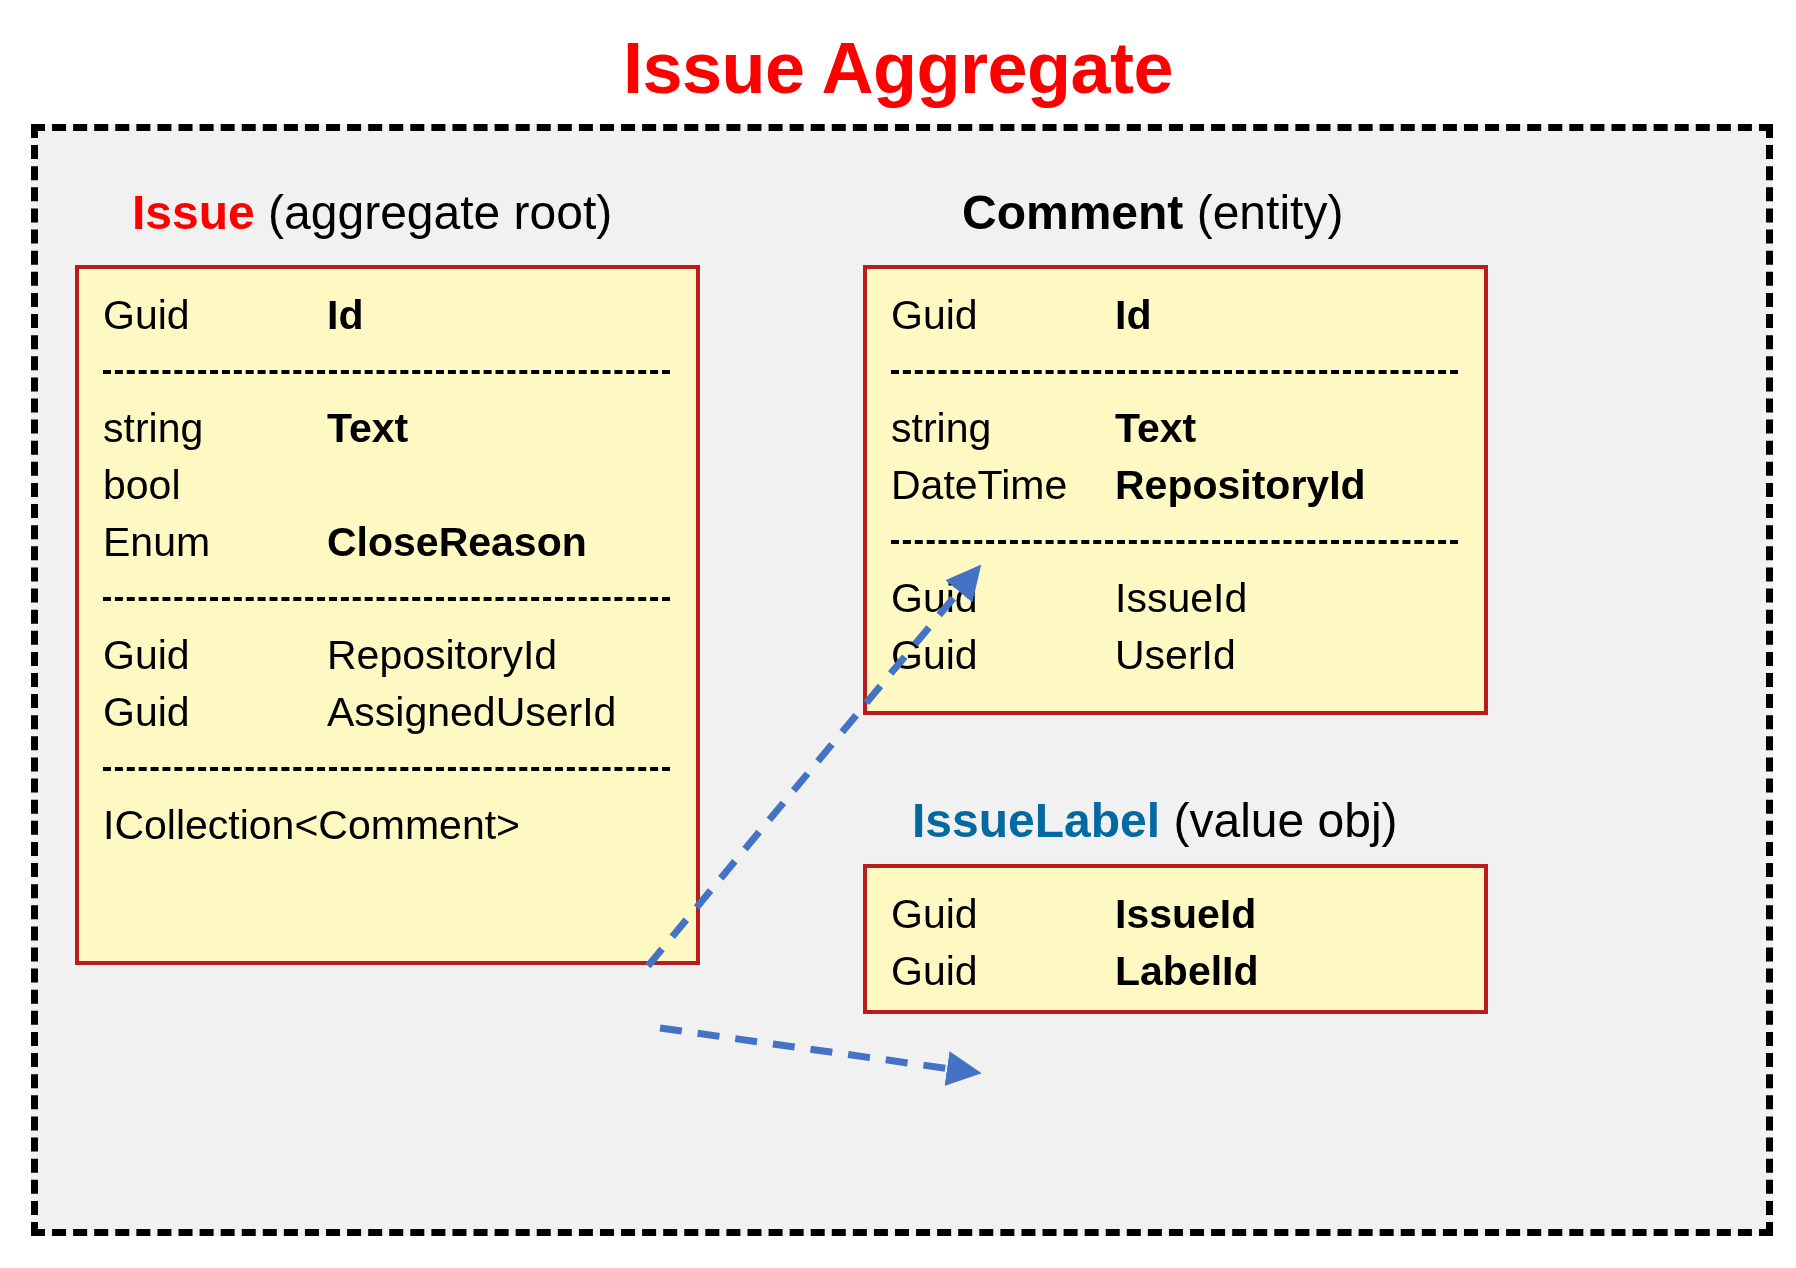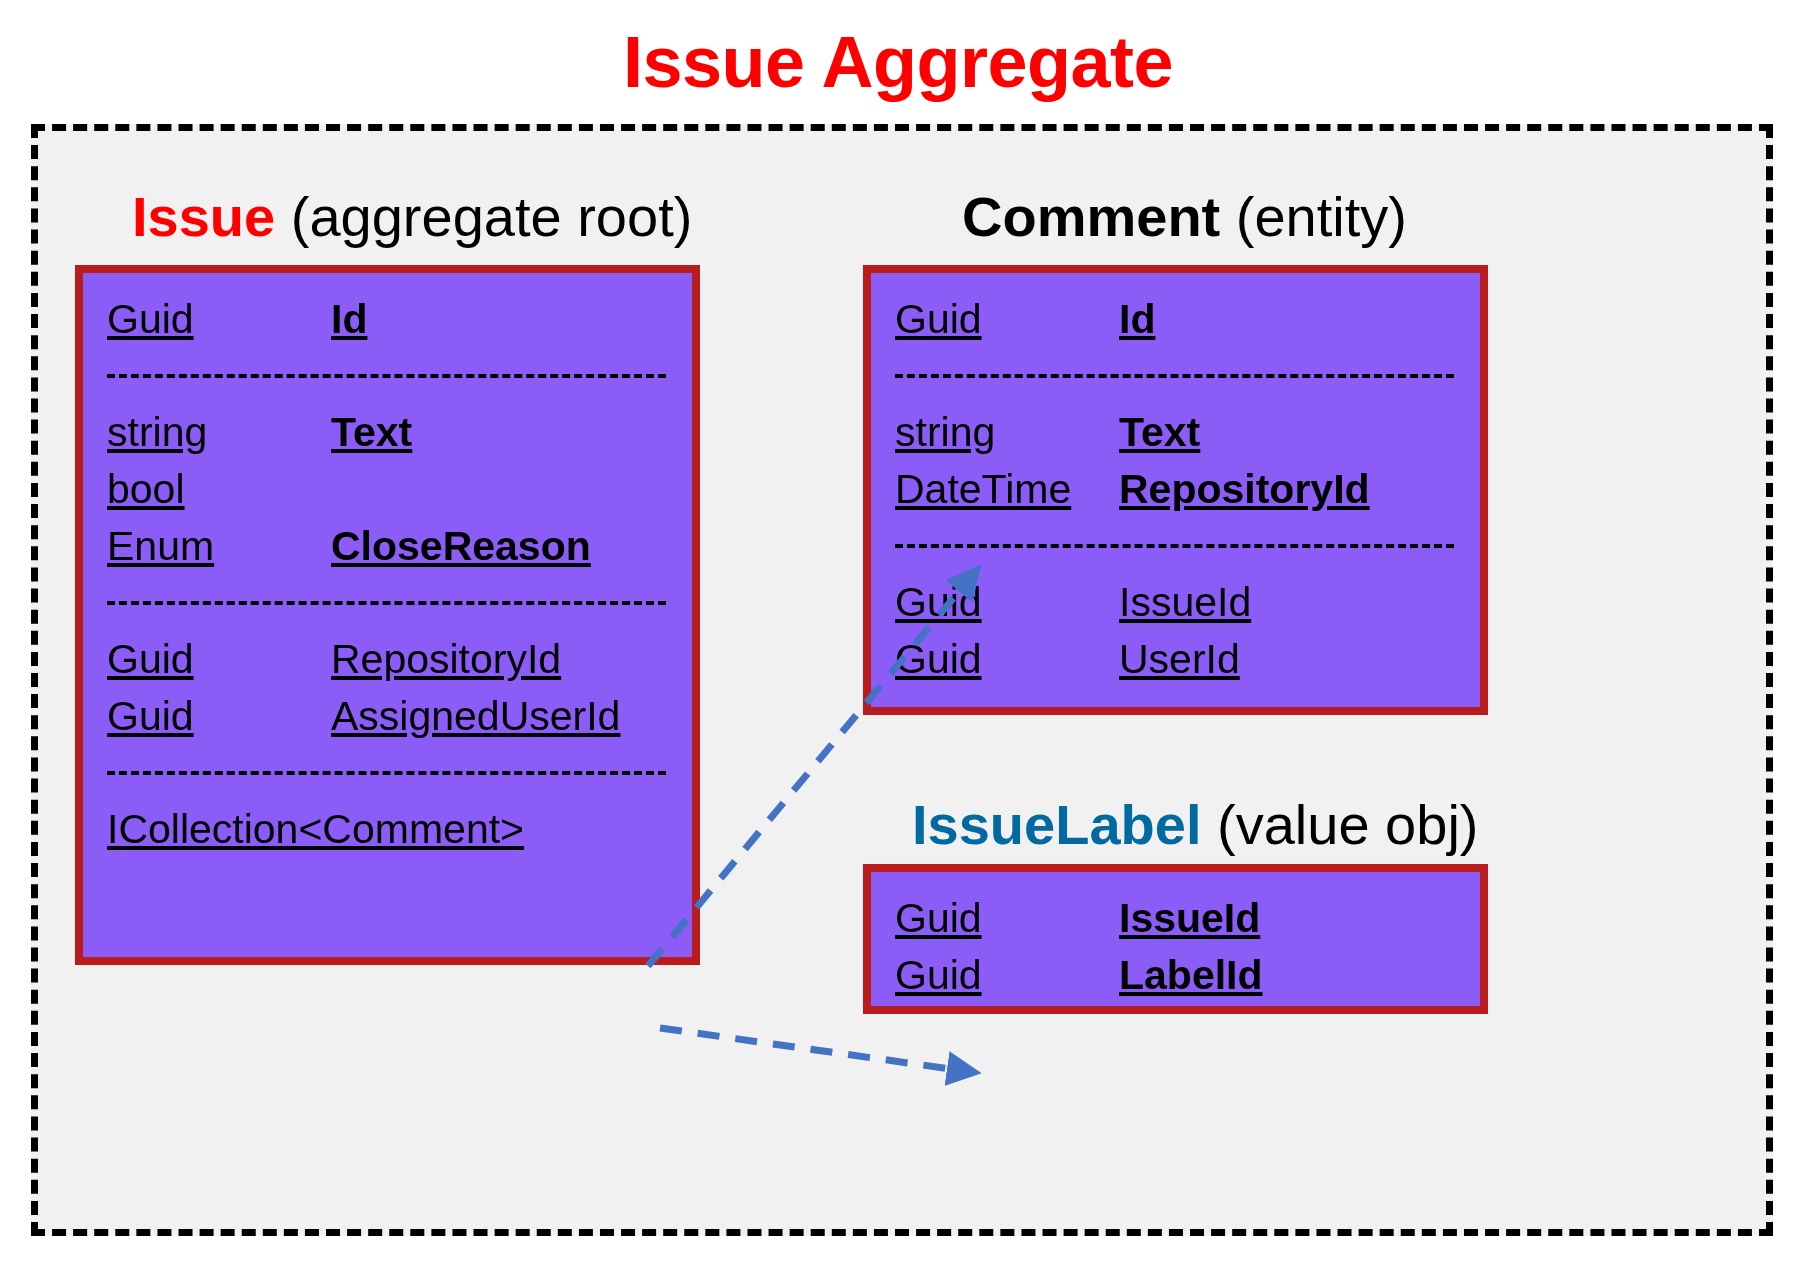--- a/index.html
+++ b/index.html
@@ -16,21 +16,21 @@
     width: 1796px;
     height: 1268px;
     background: #ffffff;
     overflow: hidden;
   }
 
   
   #diagram-title {
     position: absolute;
     left: 0;
-    top: 26px;
+    top: 32px;
     width: 1796px;
     text-align: center;
     font-size: 72px;
     font-weight: bold;
     color: #FF0000;
     letter-spacing: -0.5px;
     line-height: 1.0;
   }
 
   
@@ -41,45 +41,44 @@
     width: 1742px;
     height: 1112px;
     background: #F1F1F1;
     border: 7px dashed #000000;
     box-sizing: border-box;
   }
 
   
   .entity-heading {
     position: absolute;
-    font-size: 56px;
+    font-size: 48px;
     line-height: 1.0;
     white-space: nowrap;
     color: #000000;
   }
   .entity-heading .ename {
     font-weight: bold;
   }
   .entity-heading .esub {
     font-weight: normal;
   }
   #issue-heading     { left: 132px; top: 189px; }
   #issue-heading .ename { color: #FF0000; }
   #comment-heading   { left: 962px; top: 189px; }
   #comment-heading .ename { color: #000000; }
   #issuelabel-heading{ left: 912px; top: 797px; }
   #issuelabel-heading .ename { color: #0369a1; }
 
   
   .class-box {
     position: absolute;
-    background: #8b5cf6;
-    border: 8px solid #b91c1c;
+    background: #fef9c3;
+    border: 4px solid #b91c1c;
     box-sizing: border-box;
-    text-decoration: underline;
   }
   #issue-box      { left: 75px;  top: 265px;  width: 625px;  height: 700px; }
   #comment-box    { left: 863px; top: 265px;  width: 625px;  height: 450px; }
   #issuelabel-box { left: 863px; top: 864px;  width: 625px;  height: 150px; }
 
   .box-inner {
     padding: 18px 0 14px 0;
   }
 
   .field-group {

